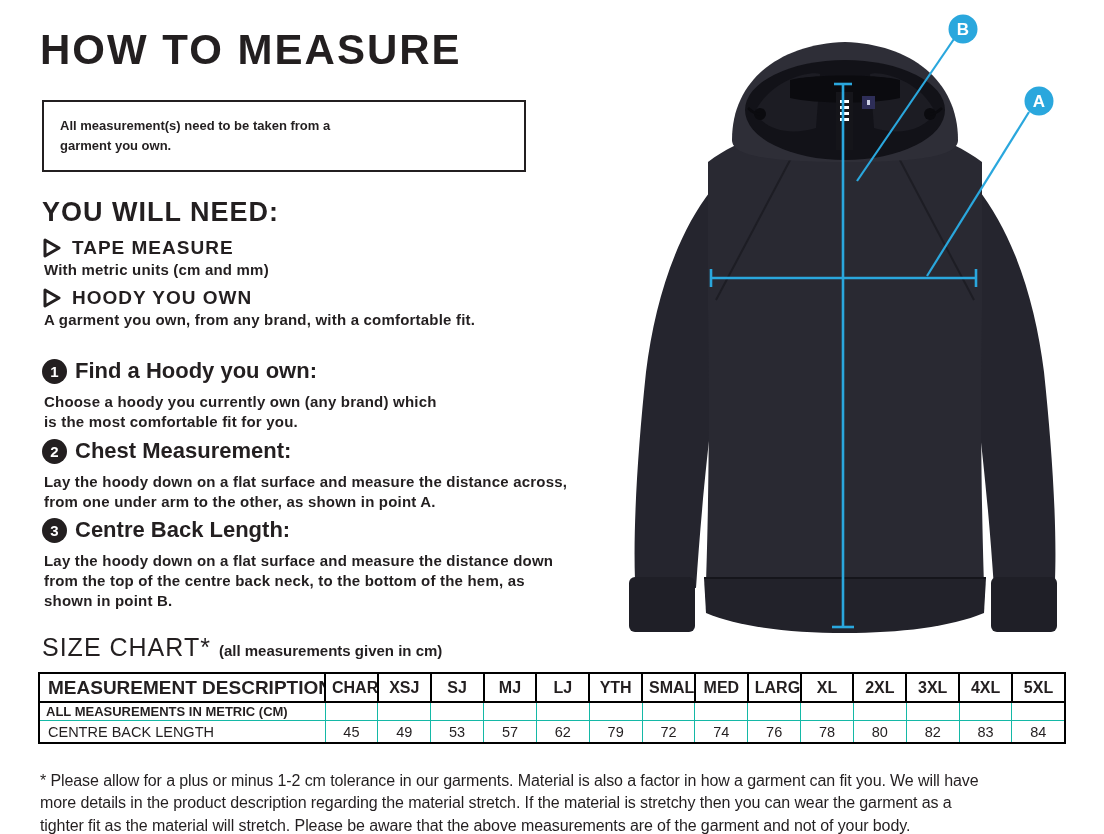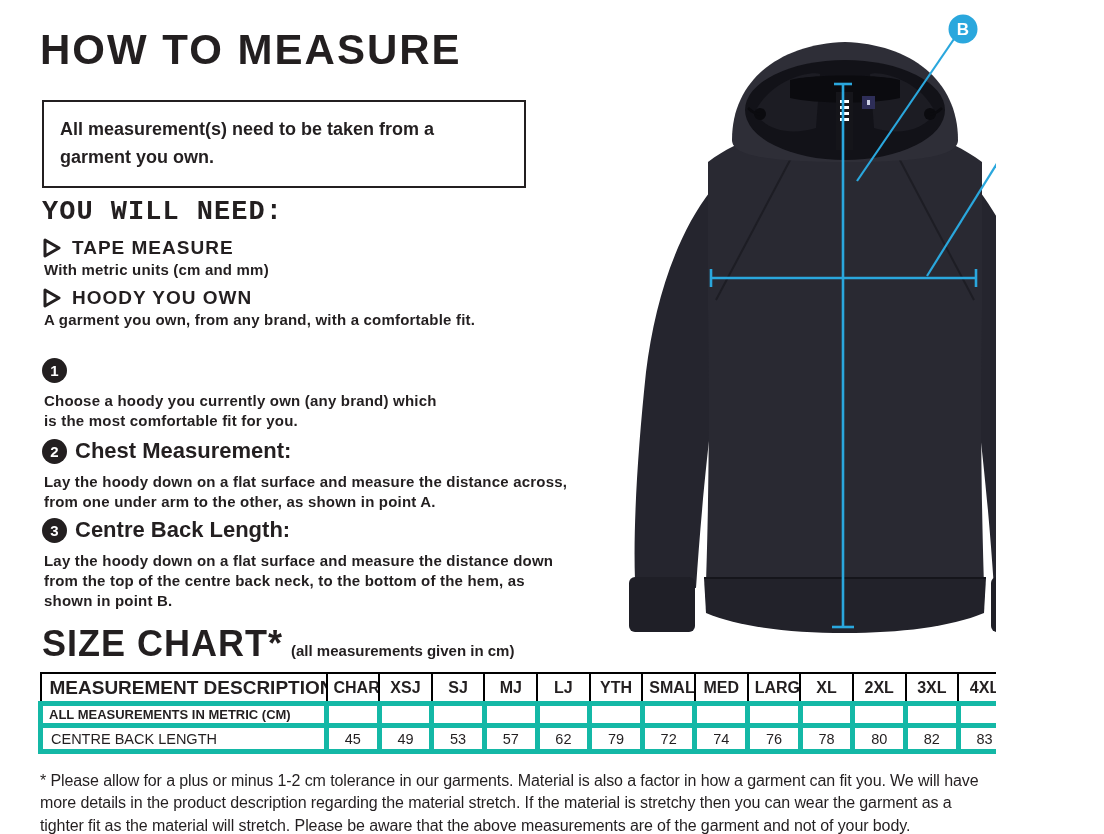--- a/index.html
+++ b/index.html
@@ -1,56 +1,56 @@
 <!DOCTYPE html>
 <html><head>
 <meta charset="utf-8">
 <style>
   html,body{margin:0;padding:0;background:#fff;}
   .canvas{
-    position:relative;width:996px;height:834px;background:#ffffff;overflow:hidden;
+    position:relative;width:1104px;height:834px;background:#ffffff;overflow:hidden;
     font-family:"Liberation Sans",sans-serif;color:#231f20;
   }
   .title{
     position:absolute;left:40px;top:26px;margin:0;
     font-size:42px;font-weight:bold;letter-spacing:2px;color:#231f20;
   }
   .notice-box{
     position:absolute;left:42px;top:100px;width:448px;
     border:2px solid #231f20;padding:14px 16px;
   }
-  .notice-box p{margin:0;font-size:18px;font-weight:bold;line-height:1.55;white-space:pre-line;}
+  .notice-box p{margin:0;font-size:13px;font-weight:bold;line-height:1.55;white-space:pre-line;}
   .need-heading{
     position:absolute;left:42px;top:197px;margin:0;
-    font-size:27px;font-weight:bold;letter-spacing:1px;font-family:Liberation Mono, monospace;
+    font-size:27px;font-weight:bold;letter-spacing:1px;
   }
   .need-item{position:absolute;left:42px;width:560px;}
   .need-item .row{display:flex;align-items:center;gap:10px;}
   .tri{width:20px;height:20px;display:inline-block;flex:0 0 auto;}
   .need-label{font-size:19px;font-weight:bold;letter-spacing:1px;}
   .need-desc{margin:2px 0 0 2px;font-size:15px;font-weight:bold;letter-spacing:.2px;}
   .step{position:absolute;left:42px;width:580px;}
   .step .head{display:flex;align-items:center;gap:8px;}
   .step-badge{
     width:25px;height:25px;border-radius:50%;background:#231f20;color:#fff;
     display:inline-flex;align-items:center;justify-content:center;
     font-size:15px;font-weight:bold;flex:0 0 auto;
   }
   .step-title{font-size:22px;font-weight:bold;}
   .step-desc{margin:8px 0 0 2px;font-size:15px;font-weight:bold;line-height:1.32;letter-spacing:.2px;white-space:pre-line;}
   .chart-heading{position:absolute;left:42px;top:622px;margin:0;display:flex;align-items:baseline;gap:8px;}
-  .chart-heading .big{font-size:36px;font-weight:bold;letter-spacing:1px;}
+  .chart-heading .big{font-size:25px;font-weight:normal;letter-spacing:1px;}
   .chart-heading .small{font-size:15px;font-weight:bold;margin-top:20px;}
   table.size-chart{
     position:absolute;left:38px;top:672px;width:1028px;
     border-collapse:collapse;table-layout:fixed;
     border:2px solid #000;
   }
   table.size-chart th,table.size-chart td{
-    border:5px solid #14b8a6;padding:0 6px;overflow:hidden;white-space:nowrap;
+    border:1px solid #14b8a6;padding:0 6px;overflow:hidden;white-space:nowrap;
   }
   table.size-chart thead th{
     border:2px solid #000;height:27px;font-size:16px;font-weight:bold;text-align:center;
   }
   table.size-chart th.desc-col{width:270px;text-align:left;font-size:19px;padding-left:8px;}
   table.size-chart tr.metric-row td{height:17px;font-size:13px;font-weight:bold;text-align:left;line-height:1;}
   table.size-chart tr.data-row td{height:21px;font-size:14.5px;font-weight:normal;text-align:center;}
   table.size-chart tr.data-row td.desc-cell{text-align:left;padding-left:8px;}
   .footnote{
     position:absolute;left:40px;top:770px;width:1044px;margin:0;
@@ -92,20 +92,21 @@
           </svg>
       </span>
       <span class="need-label">HOODY YOU OWN</span>
     </div>
     <div class="need-desc">A garment you own, from any brand, with a comfortable fit.</div>
   </div>
 
   <div class="step" style="top:358px">
     <div class="head">
       <span class="step-badge">1</span>
+      <span class="step-title">Find a Hoody you own:</span>
     </div>
     <p class="step-desc">Choose a hoody you currently own (any brand) which
 is the most comfortable fit for you.</p>
   </div>
 
   <div class="step" style="top:438px">
     <div class="head">
       <span class="step-badge">2</span>
       <span class="step-title">Chest Measurement:</span>
     </div>

